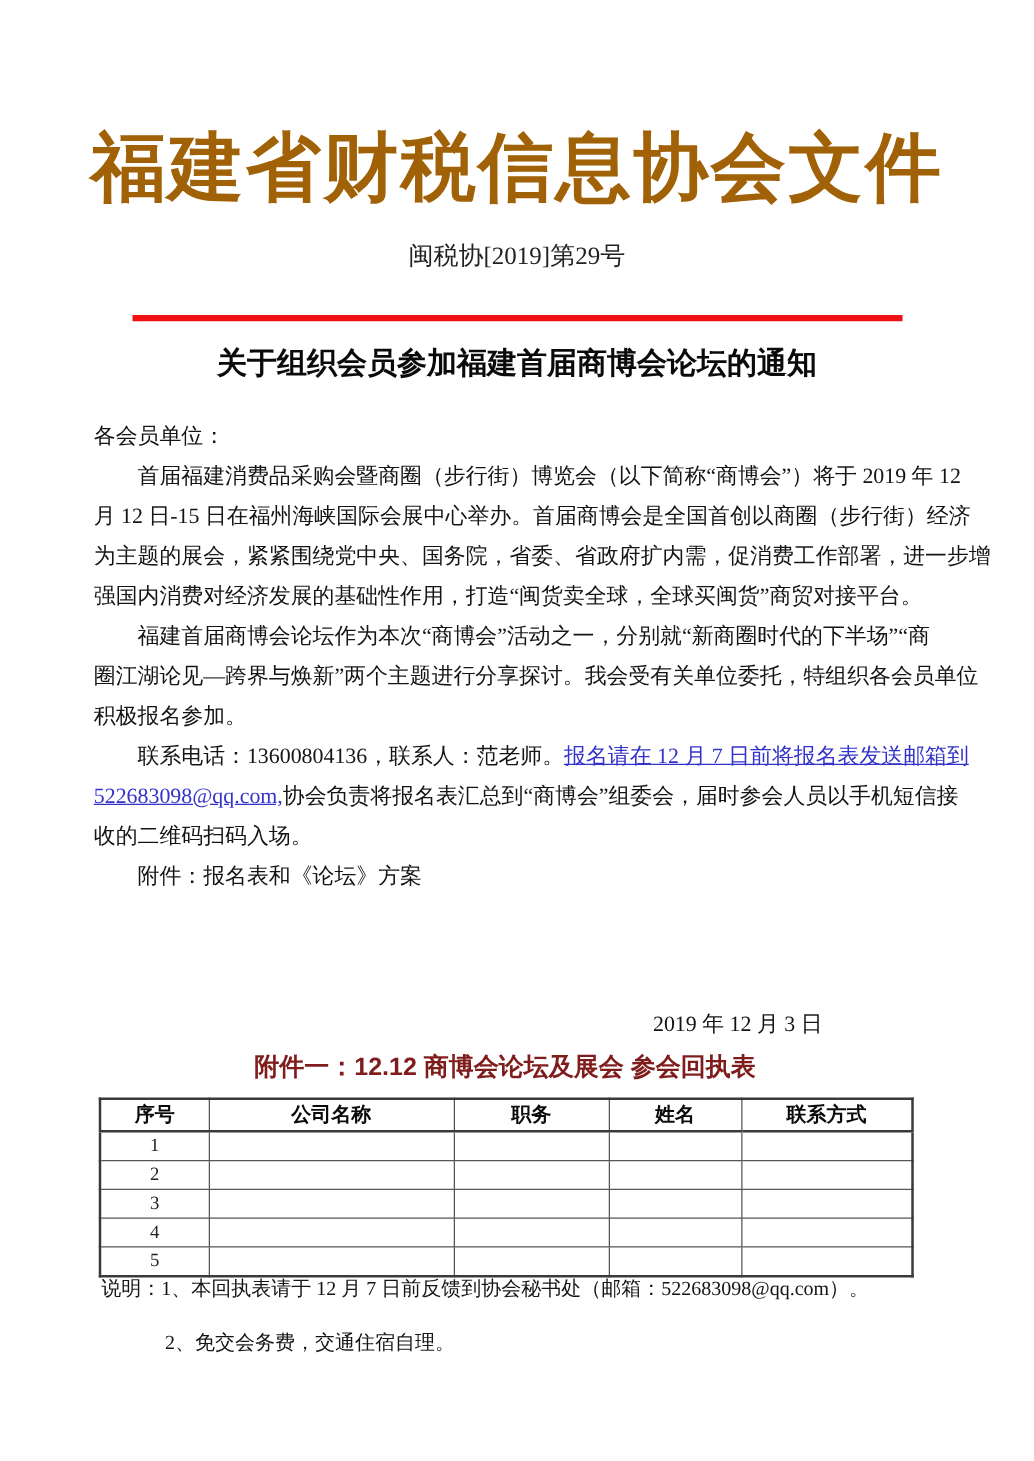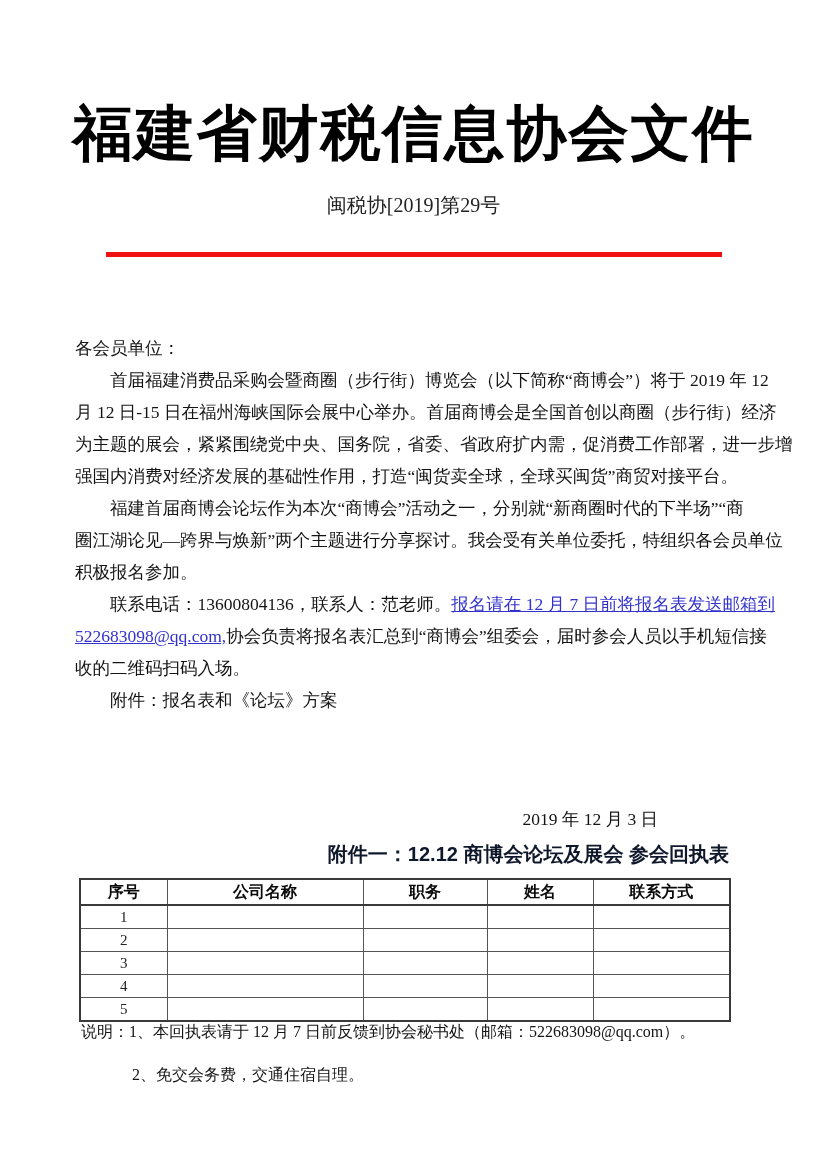--- a/index.html
+++ b/index.html
@@ -20,21 +20,21 @@
     position: absolute;
     top: 98px;
     left: 0;
     width: 827px;
     text-align: center;
     font-family: "Liberation Sans", "DejaVu Sans", sans-serif;
     font-weight: bold;
     font-size: 60px;
     line-height: 72px;
     letter-spacing: 2px;
-    color: #000000;
+    color: #a16207;
     white-space: nowrap;
   }
   .doc-number {
     position: absolute;
     top: 191px;
     left: 0;
     width: 827px;
     text-align: center;
     font-size: 20px;
     line-height: 28px;
@@ -90,26 +90,26 @@
     line-height: 32px;
     color: #141414;
     white-space: nowrap;
     margin-top: 46px;
   }
   .att-title {
     position: absolute;
     top: 841px;
     left: 79px;
     width: 650px;
-    text-align: right;
+    text-align: center;
     font-family: "Liberation Sans", "DejaVu Sans", sans-serif;
     font-weight: bold;
     font-size: 20px;
     line-height: 26px;
-    color: #0f172a;
+    color: #7f1d1d;
     white-space: nowrap;
   }
   table.reply-table {
     position: absolute;
     top: 878px;
     left: 79px;
     width: 650px;
     border-collapse: collapse;
     table-layout: fixed;
   }
@@ -159,20 +159,21 @@
 <body>
 
 <div class="page">
 
   <div class="org-title">福建省财税信息协会文件</div>
 
   <div class="doc-number">闽税协[2019]第29号</div>
 
   <div class="red-rule"></div>
 
+  <div class="notice-title">关于组织会员参加福建首届商博会论坛的通知</div>
 
   <div class="content">
     <div class="line">各会员单位：</div>
 
     <div class="line indent">首届福建消费品采购会暨商圈（步行街）博览会（以下简称“商博会”）将于 2019 年 12</div>
     <div class="line">月 12 日-15 日在福州海峡国际会展中心举办。首届商博会是全国首创以商圈（步行街）经济</div>
     <div class="line">为主题的展会，紧紧围绕党中央、国务院，省委、省政府扩内需，促消费工作部署，进一步增</div>
     <div class="line">强国内消费对经济发展的基础性作用，打造“闽货卖全球，全球买闽货”商贸对接平台。</div>
 
     <div class="line indent">福建首届商博会论坛作为本次“商博会”活动之一，分别就“新商圈时代的下半场”“商</div>

